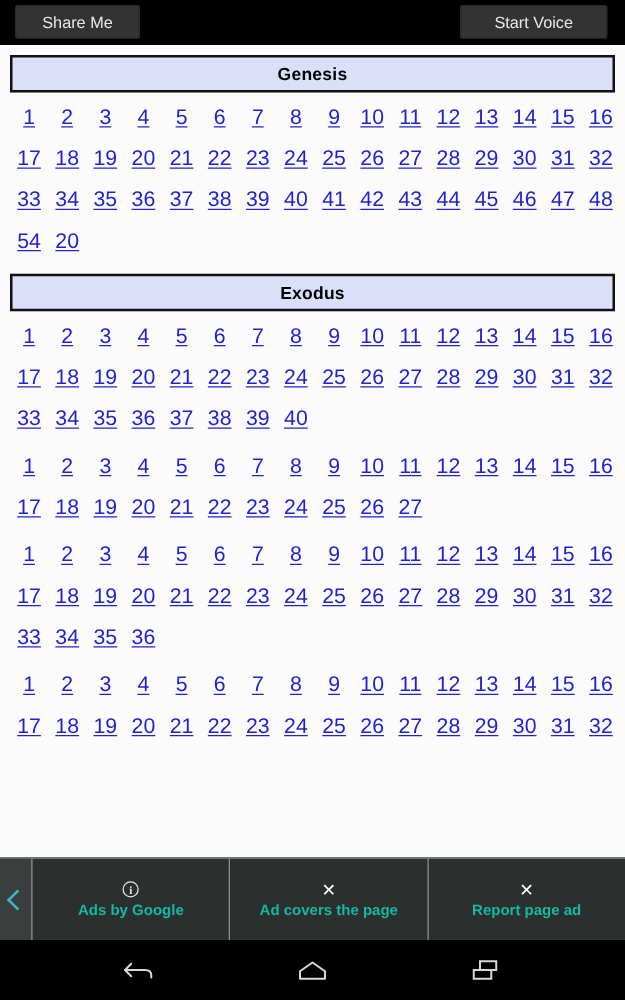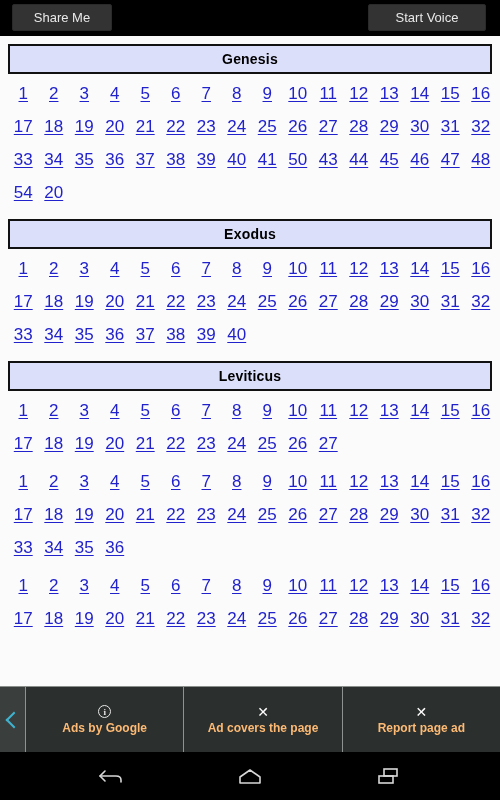--- a/index.html
+++ b/index.html
@@ -136,21 +136,21 @@
     flex-direction: column;
     align-items: center;
     justify-content: center;
     gap: 3px;
     border-right: 1px solid #8e9290;
     box-sizing: border-box;
     position: relative;
   }
   .ad-cell:last-child { border-right: none; }
   .ad-label {
-    color: #fdba74;
+    color: #14b8a6;
     font-size: 12px;
     font-weight: bold;
     line-height: 13px;
   }
   .ad-ico {
     color: #ffffff;
     font-size: 14px;
     line-height: 14px;
     height: 15px;
     display: flex;
@@ -254,21 +254,21 @@
             <div class="ch-row">
               <span class="ch-cell">33</span>
               <span class="ch-cell">34</span>
               <span class="ch-cell">35</span>
               <span class="ch-cell">36</span>
               <span class="ch-cell">37</span>
               <span class="ch-cell">38</span>
               <span class="ch-cell">39</span>
               <span class="ch-cell">40</span>
               <span class="ch-cell">41</span>
-              <span class="ch-cell">50</span>
+              <span class="ch-cell">42</span>
               <span class="ch-cell">43</span>
               <span class="ch-cell">44</span>
               <span class="ch-cell">45</span>
               <span class="ch-cell">46</span>
               <span class="ch-cell">47</span>
               <span class="ch-cell">48</span>
             </div>
             <div class="ch-row">
               <span class="ch-cell">54</span>
               <span class="ch-cell">20</span>
@@ -322,23 +322,20 @@
               <span class="ch-cell">35</span>
               <span class="ch-cell">36</span>
               <span class="ch-cell">37</span>
               <span class="ch-cell">38</span>
               <span class="ch-cell">39</span>
               <span class="ch-cell">40</span>
             </div>
           </div>
         </div>
         <div class="book-block">
-          <div class="book-header">
-            <span>Leviticus</span>
-          </div>
           <div class="chapters">
             <div class="ch-row">
               <span class="ch-cell">1</span>
               <span class="ch-cell">2</span>
               <span class="ch-cell">3</span>
               <span class="ch-cell">4</span>
               <span class="ch-cell">5</span>
               <span class="ch-cell">6</span>
               <span class="ch-cell">7</span>
               <span class="ch-cell">8</span>

